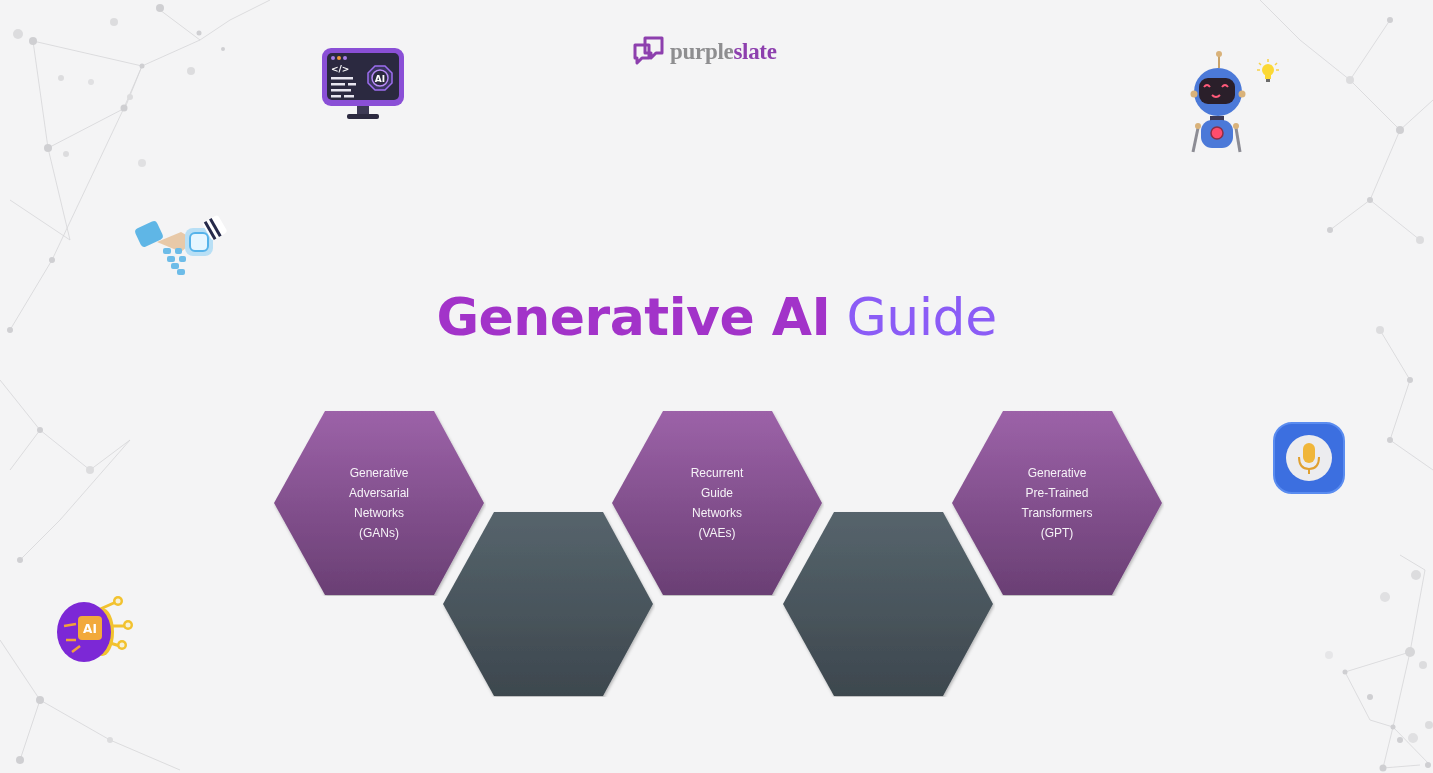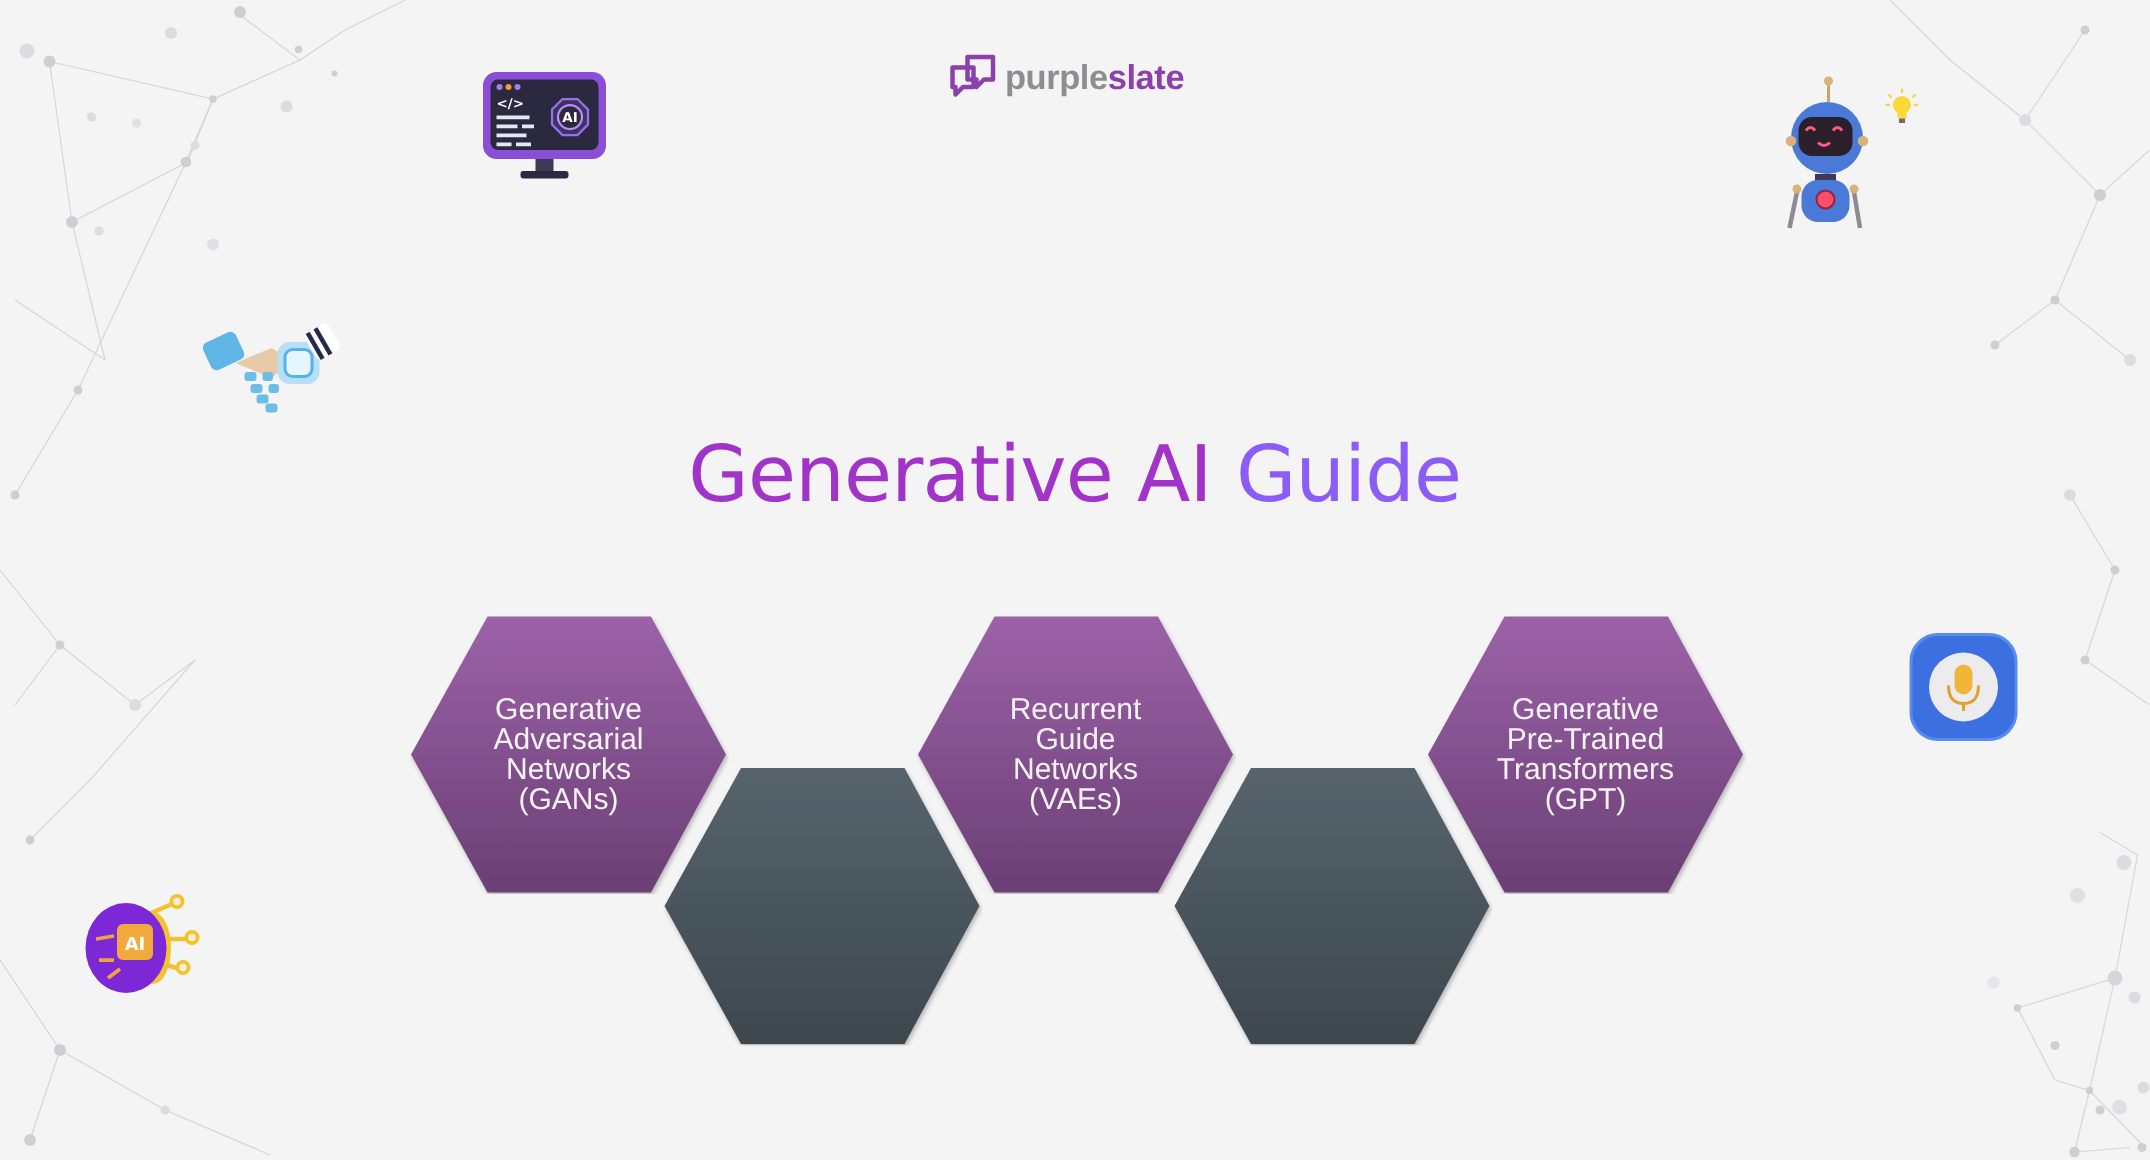--- a/index.html
+++ b/index.html
@@ -4,35 +4,35 @@
   <style>
     html, body { margin: 0; padding: 0; }
     body {
       width: 1433px; height: 773px; overflow: hidden; position: relative;
       background: #f4f4f5;
       font-family: "Liberation Sans", sans-serif;
     }
     .bg-network { position: absolute; left: 0; top: 0; width: 1433px; height: 773px; pointer-events: none; }
     .logo { position: absolute; left: 632px; top: 34px; height: 40px; display: flex; align-items: center; }
     .logo-mark { width: 34px; height: 38px; margin-right: 4px; }
-    .logo-text { font-family: Liberation Sans, sans-serif; font-weight: bold; font-size: 23px; letter-spacing: -0.3px; line-height: 1; margin-top: -6px; }
+    .logo-text { font-family: Liberation Serif, serif; font-weight: bold; font-size: 23px; letter-spacing: -0.3px; line-height: 1; margin-top: -6px; }
     .logo-text .p1 { color: #8e8e90; }
     .logo-text .p2 { color: #8d3fae; }
     .title {
       position: absolute; left: 0; width: 1433px; top: 282px; text-align: center;
       font-family: "DejaVu Sans", sans-serif; font-size: 52px; line-height: 70px; letter-spacing: -0.5px;
     }
-    .title .accent { color: #a233c9; font-weight: normal; }
+    .title .accent { color: #a233c9; font-weight: bold; }
     .title .rest { color: #8b5cf6; font-weight: normal; }
     .hex { position: absolute; width: 214px; height: 186px; }
     .hex svg { position: absolute; left: 0; top: 0; }
     .hex .label {
       position: absolute; left: 30px; right: 30px; top: 0; bottom: 0;
       display: flex; flex-direction: column; align-items: center; justify-content: center;
-      color: #ffffff; opacity: 0.93; font-size: 20px; line-height: 20px; text-align: center;
+      color: #ffffff; opacity: 0.93; font-size: 12px; line-height: 20px; text-align: center;
       font-family: "Liberation Sans", sans-serif;
     }
     .hex .label span { display: block; white-space: nowrap; }
     .deco { position: absolute; }
   </style>
 </head>
 <body>
 
 <svg class="bg-network" viewBox="0 0 1433 773">
   <g stroke="#d6d6d8" stroke-width="0.8" fill="none">

